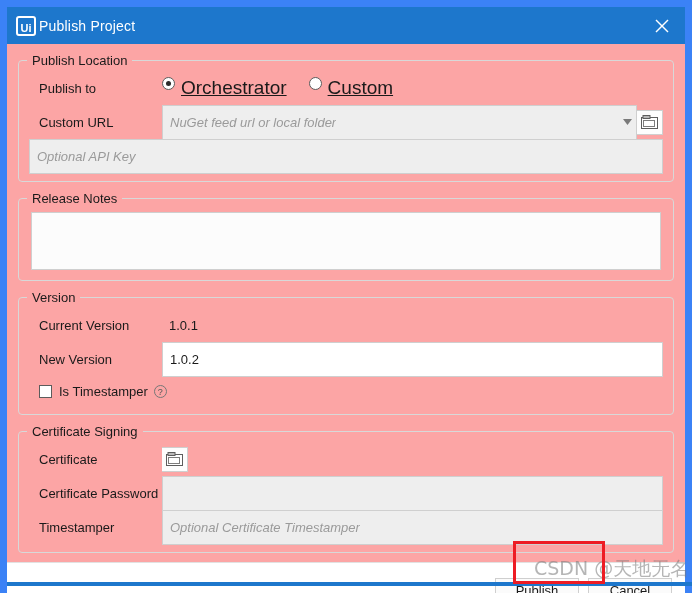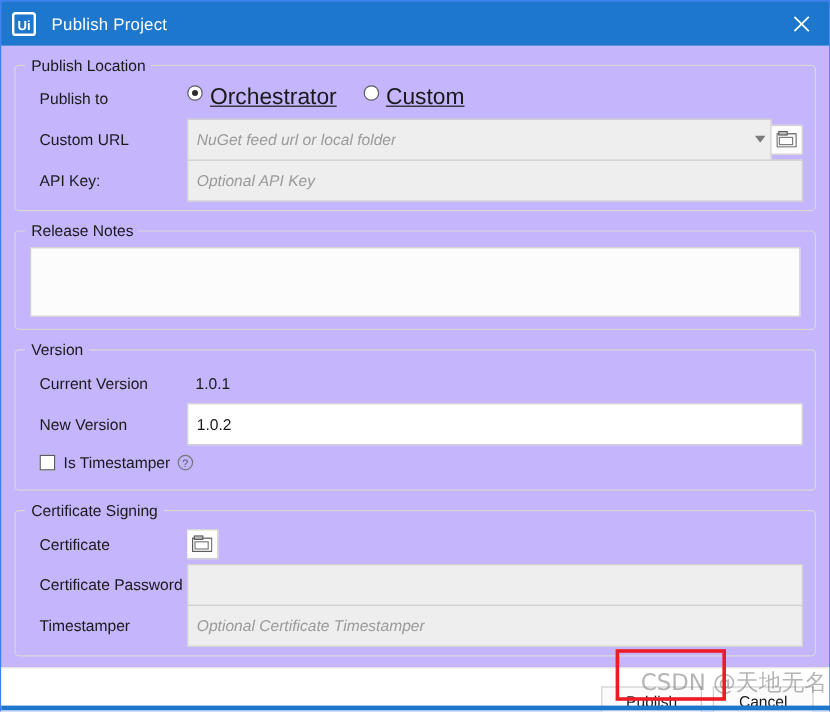--- a/index.html
+++ b/index.html
@@ -13,22 +13,22 @@
     background: #ffffff;
     overflow: hidden;
     position: relative;
   }
   .dialog {
     position: absolute;
     left: 0; top: 0;
     width: 692px;
     height: 593px;
     box-sizing: border-box;
-    border: 1px solid #3b82f6;
-    background: #c4b5fd;
+    border: 7px solid #3b82f6;
+    background: #fca5a5;
     display: flex;
     flex-direction: column;
   }
   
   .titlebar {
     height: 37px;
     background: #1d77cc;
     display: flex;
     align-items: center;
     flex: 0 0 auto;
@@ -44,21 +44,21 @@
     font-size: 11px;
     font-weight: bold;
     line-height: 20px;
     text-align: center;
     box-sizing: border-box;
     font-family: "Liberation Sans", sans-serif;
   }
   .title-text {
     color: #ffffff;
     font-size: 14px;
-    margin-left: 13px;
+    margin-left: 3px;
     letter-spacing: 0.2px;
   }
   .close-btn {
     position: absolute;
     right: 0; top: 0;
     width: 46px;
     height: 37px;
     display: flex;
     align-items: center;
     justify-content: center;
@@ -318,21 +318,20 @@
           <div class="browse-btn">
             <svg width="17" height="14" viewBox="0 0 17 14">
               <rect x="0.5" y="2.5" width="16" height="11" fill="#ffffff" stroke="#5d5d5d"></rect>
               <rect x="2" y="0.5" width="7" height="3" fill="#b9b9b9" stroke="#5d5d5d"></rect>
               <rect x="2.5" y="5.5" width="11" height="6" fill="#ffffff" stroke="#7d7d7d"></rect>
             </svg>
           </div>
         </div>
 
         <div class="row">
-          <div class="lbl">API Key:</div>
           <div class="field disabled">
             <span class="ph">Optional API Key</span>
           </div>
         </div>
 
       </div>
     </fieldset>
 
     <fieldset class="group">
       <legend>Release Notes</legend>

